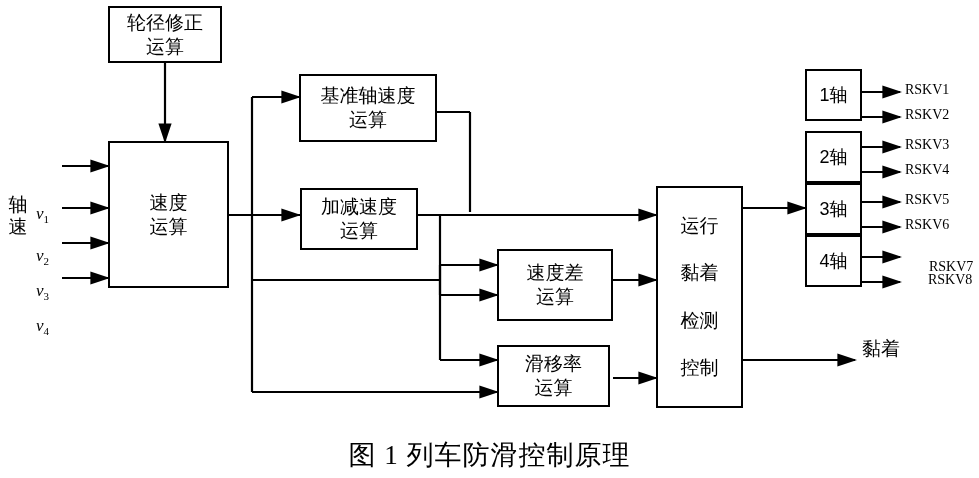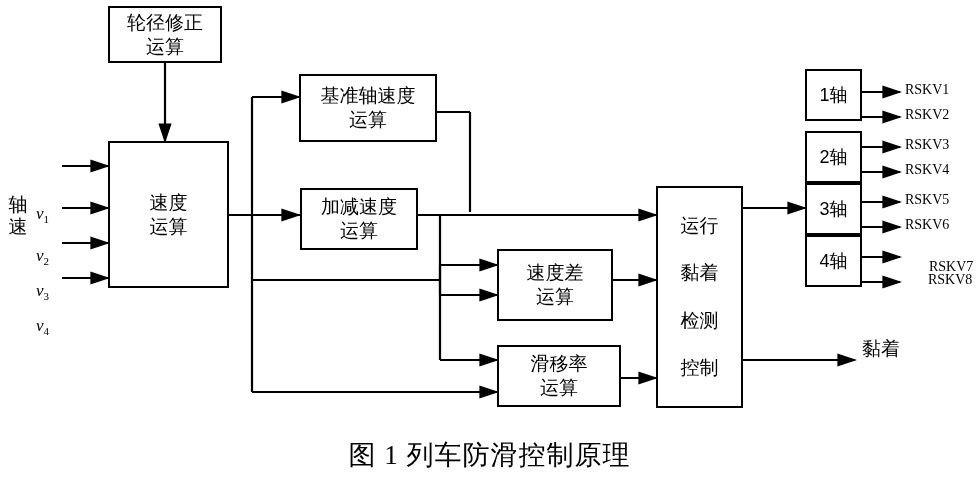--- a/index.html
+++ b/index.html
@@ -180,21 +180,21 @@
   <div class="box" style="left:300px; top:188px; width:118px; height:62px;">
     <span class="line">加减速度</span>
     <span class="line">运算</span>
   </div>
 
   <div class="box" style="left:497px; top:249px; width:116px; height:72px;">
     <span class="line">速度差</span>
     <span class="line">运算</span>
   </div>
 
-  <div class="box" style="left:497px; top:345px; width:124px; height:62px;">
+  <div class="box" style="left:497px; top:345px; width:113px; height:62px;">
     <span class="line">滑移率</span>
     <span class="line">运算</span>
   </div>
 
   <div class="box" style="left:656px; top:186px; width:87px; height:222px; justify-content:space-around; padding:14px 16px;">
     <span class="line">运行</span>
     <span class="line">黏着</span>
     <span class="line">检测</span>
     <span class="line">控制</span>
   </div>

